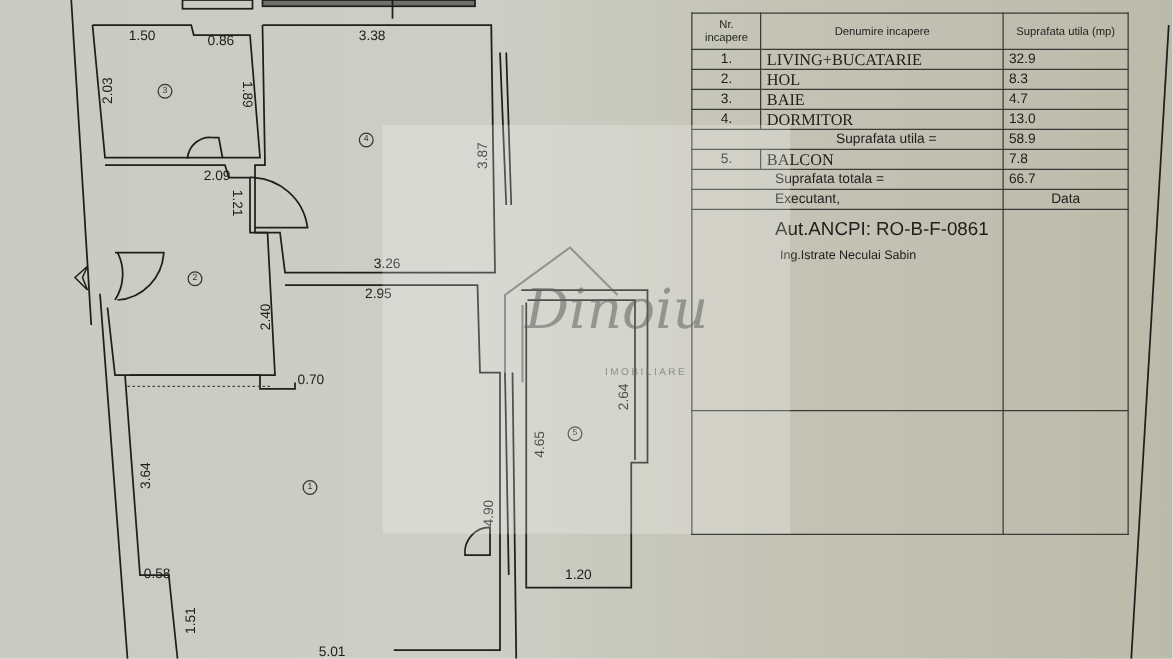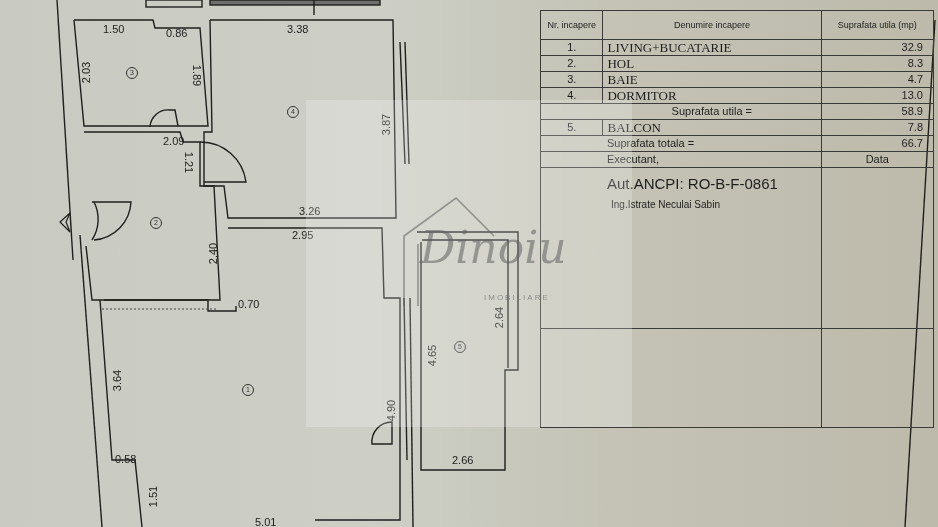--- a/index.html
+++ b/index.html
@@ -13,26 +13,26 @@
   .dim { position:absolute; font-size:11px; color:#1d1d1b; font-family:"Liberation Sans", sans-serif; white-space:nowrap; line-height:1; }
   .dim.v { transform: rotate(-90deg); transform-origin: center center; }
   .dim.v2 { transform: rotate(90deg); transform-origin: center center; }
   .rnum { position:absolute; width:10px; height:10px; border:1px solid #333; border-radius:50%; font-size:7px; line-height:10px; text-align:center; color:#333; }
   .overlay { position:absolute; left:306px; top:100px; width:326px; height:327px; background:rgba(255,255,255,0.22); }
   .watermark { position:absolute; left:398px; top:196px; width:170px; height:110px; }
   .wm-sub { position:absolute; left:484px; top:293px; font-size:8px; letter-spacing:2px; color:rgba(110,110,110,0.7); }
   .wm-script { position:absolute; left:420px; top:222px; font-family:"DejaVu Serif", serif; font-style:italic; font-size:44px; color:rgba(95,95,95,0.55); }
 
   
-  .tbl { position:absolute; left:540px; top:10px; width:394px; border-collapse:collapse; font-size:11px; color:#1e1e1c; }
+  .tbl { position:absolute; left:553px; top:10px; width:350px; border-collapse:collapse; font-size:11px; color:#1e1e1c; }
   .tbl td { border:1px solid #3a3a36; padding:0 4px; height:15px; line-height:15px; }
   .tbl .hdr td { height:28px; line-height:11px; font-size:9px; text-align:center; vertical-align:middle; }
   .tbl .c1 { width:46px; text-align:center; }
   .tbl .c2 { width:183px; }
-  .tbl .c3 { width:84px; text-align:right; padding-right:10px; }
+  .tbl .c3 { width:84px; padding-right:10px; }
   .tbl .serif { font-family:"Liberation Serif", serif; font-size:13px; }
   .tbl .sum { font-size:11px; }
   .tbl .big td { height:160px; vertical-align:top; }
   .tbl .big2 td { height:98px; }
   .stamp1 { display:block; margin-top:8px; margin-left:62px; font-size:15px; }
   .stamp2 { display:block; margin-top:6px; margin-left:66px; font-size:10px; }
 </style>
 </head>
 <body>
 
@@ -91,21 +91,21 @@
   <span class="dim v" style="left:376px;top:119px;">3.87</span>
   <span class="dim" style="left:299px;top:206px;">3.26</span>
   <span class="dim" style="left:292px;top:230px;">2.95</span>
   <span class="dim v" style="left:107px;top:375px;">3.64</span>
   <span class="dim" style="left:115px;top:454px;">0.58</span>
   <span class="dim v" style="left:143px;top:491px;">1.51</span>
   <span class="dim" style="left:255px;top:517px;">5.01</span>
   <span class="dim v" style="left:381px;top:405px;">4.90</span>
   <span class="dim v" style="left:422px;top:350px;">4.65</span>
   <span class="dim v" style="left:489px;top:312px;">2.64</span>
-  <span class="dim" style="left:452px;top:455px;">2.66</span>
+  <span class="dim" style="left:452px;top:455px;">1.20</span>
 
   <span class="rnum" style="left:242px;top:384px;">1</span>
   <span class="rnum" style="left:150px;top:217px;">2</span>
   <span class="rnum" style="left:126px;top:67px;">3</span>
   <span class="rnum" style="left:287px;top:106px;">4</span>
   <span class="rnum" style="left:454px;top:341px;">5</span>
 </div>
 
 <table class="tbl">
   <tbody>

